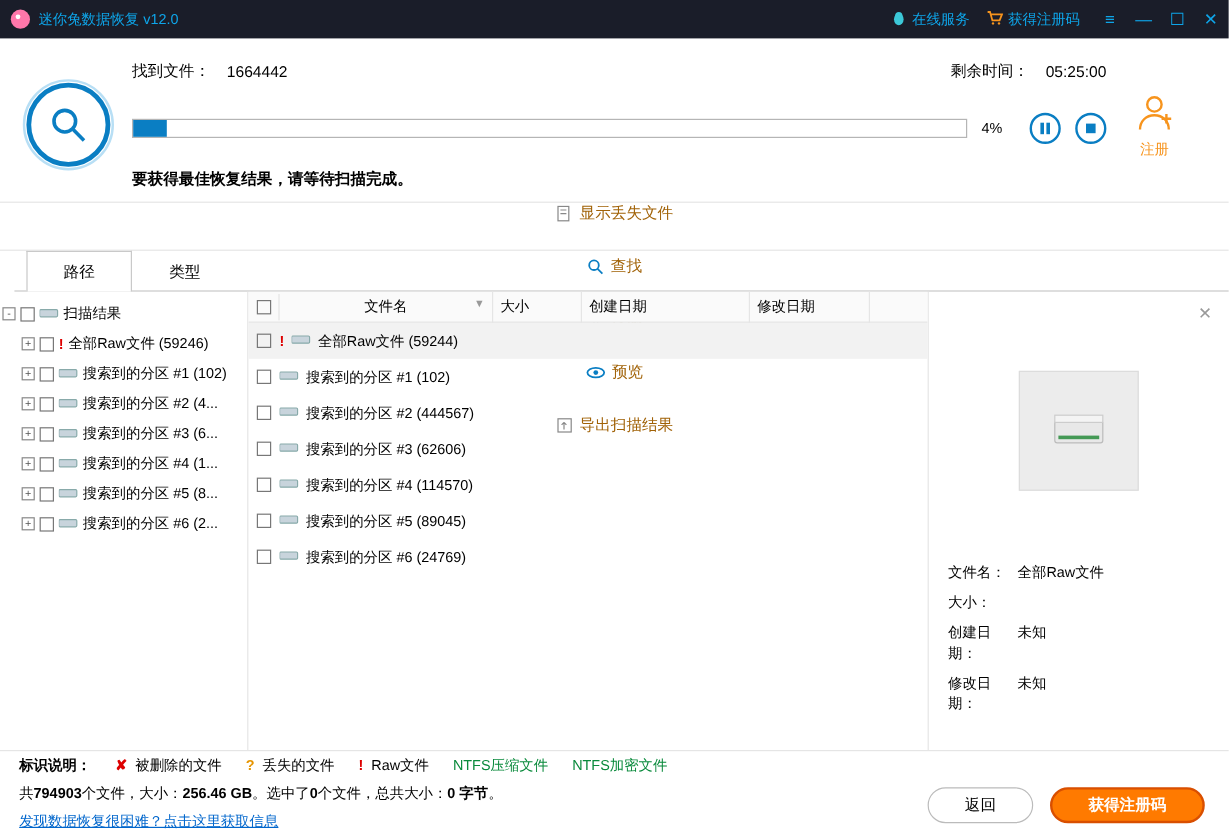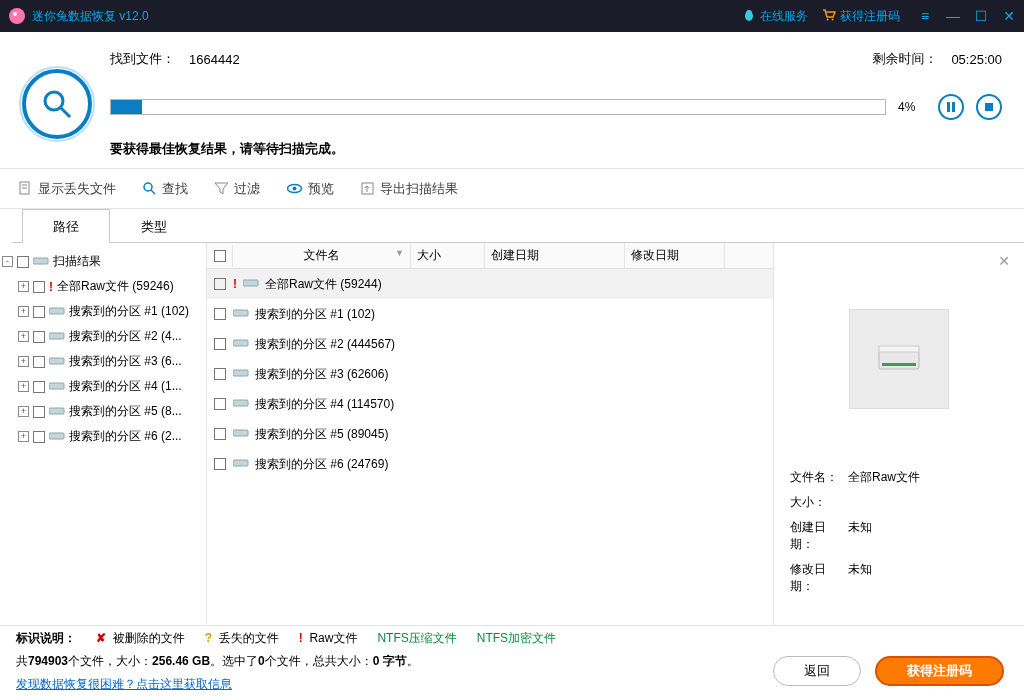--- a/index.html
+++ b/index.html
@@ -28,21 +28,21 @@
 .prog-row { display:flex; align-items:center; gap: 12px; margin-bottom: 14px;}
 .prog-bar { flex:1; height: 16px; border: 1px solid #b5b5b5; position:relative; background:#fff; }
 .prog-bar .fill { position:absolute; left:0; top:0; bottom:0; width:4%; background:#0a7ec3; }
 .prog-row .pct { font-size:12px; width: 28px; }
 .circ-btn { width: 26px; height: 26px; border-radius:50%; border:2px solid #0a7ec3; display:inline-flex; align-items:center; justify-content:center; cursor:pointer; }
 .tip-text { font-size: 13px; font-weight: bold; margin-top: 20px; }
 .reg-col { width: 80px; text-align:center; color:#f7941d; font-size:12px; }
 .reg-col svg { display:block; margin: 0 auto 6px auto; }
 
 
-.toolbar { height: 40px; display:flex; align-items:center; gap: 26px; padding: 0 18px; border-bottom:1px solid #e5e5e5; color:#404040; font-size:13px;}
+.toolbar { height: 40px; display:flex; align-items:center; gap: 26px; padding: 0 18px; border-bottom:1px solid #e5e5e5; color:#a16207; font-size:13px;flex-direction:column;}
 .toolbar .tool { display:inline-flex; align-items:center; gap:5px; cursor:pointer; }
 .tool svg { flex: none; }
 
 
 .tabs { display:flex; align-items:flex-end; height: 34px; padding-left: 10px; border-bottom:1px solid #c9c9c9;margin-left:12px; }
 .tab { padding: 8px 30px 7px 30px; font-size:13px; cursor:pointer; border:1px solid transparent; border-bottom:none; position:relative; top:1px;}
 .tab.active { border-color:#c9c9c9; background:#fff; }
 
 
 .main { display:flex; height: 382px; }
@@ -155,20 +155,29 @@
           </svg>
       </span>
       <span class="circ-btn">
         <svg width="10" height="10">
             <rect x="1" y="1" width="8" height="8" fill="#0a7ec3"></rect>
           </svg>
       </span>
     </div>
     <div class="tip-text">要获得最佳恢复结果，请等待扫描完成。</div>
   </div>
+  <div class="reg-col">
+    <svg width="34" height="34" viewBox="0 0 34 34">
+        <circle cx="17" cy="11" r="6" stroke="#f7941d" stroke-width="2" fill="none"></circle>
+        <path d="M5 32c0-7 5-12 12-12s12 5 12 12" stroke="#f7941d" stroke-width="2" fill="none"></path>
+        <line x1="27" y1="19" x2="27" y2="27" stroke="#f7941d" stroke-width="2"></line>
+        <line x1="23" y1="23" x2="31" y2="23" stroke="#f7941d" stroke-width="2"></line>
+      </svg>
+    <div>注册</div>
+  </div>
 </div>
 
 <div class="toolbar">
   <span class="tool">
     <svg width="15" height="15" viewBox="0 0 15 15">
         <rect x="2" y="1" width="9" height="12" stroke="#888" fill="none"></rect>
         <line x1="4" y1="4" x2="9" y2="4" stroke="#888"></line>
         <line x1="4" y1="7" x2="9" y2="7" stroke="#888"></line>
       </svg>
     <span>显示丢失文件</span>

